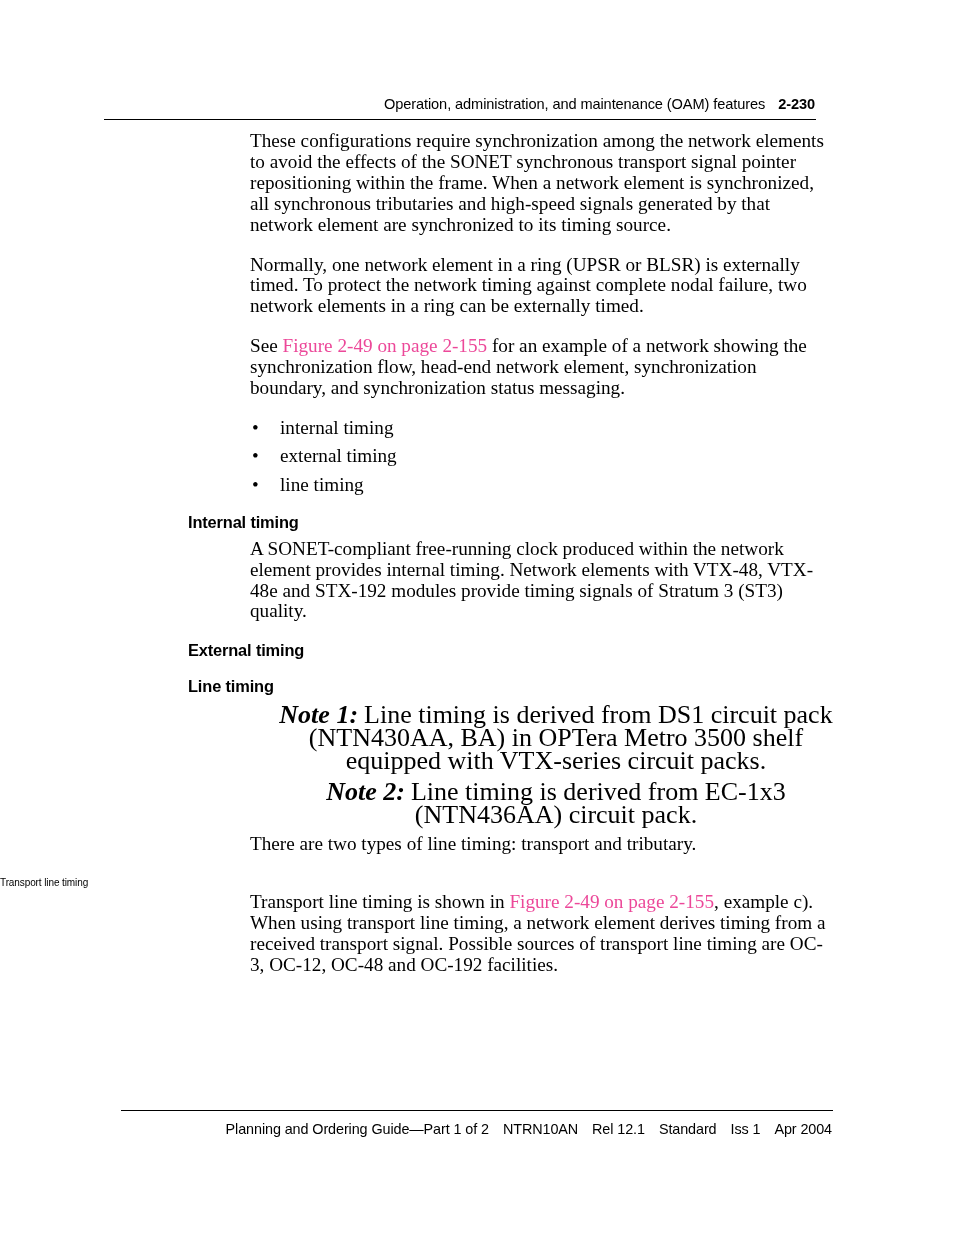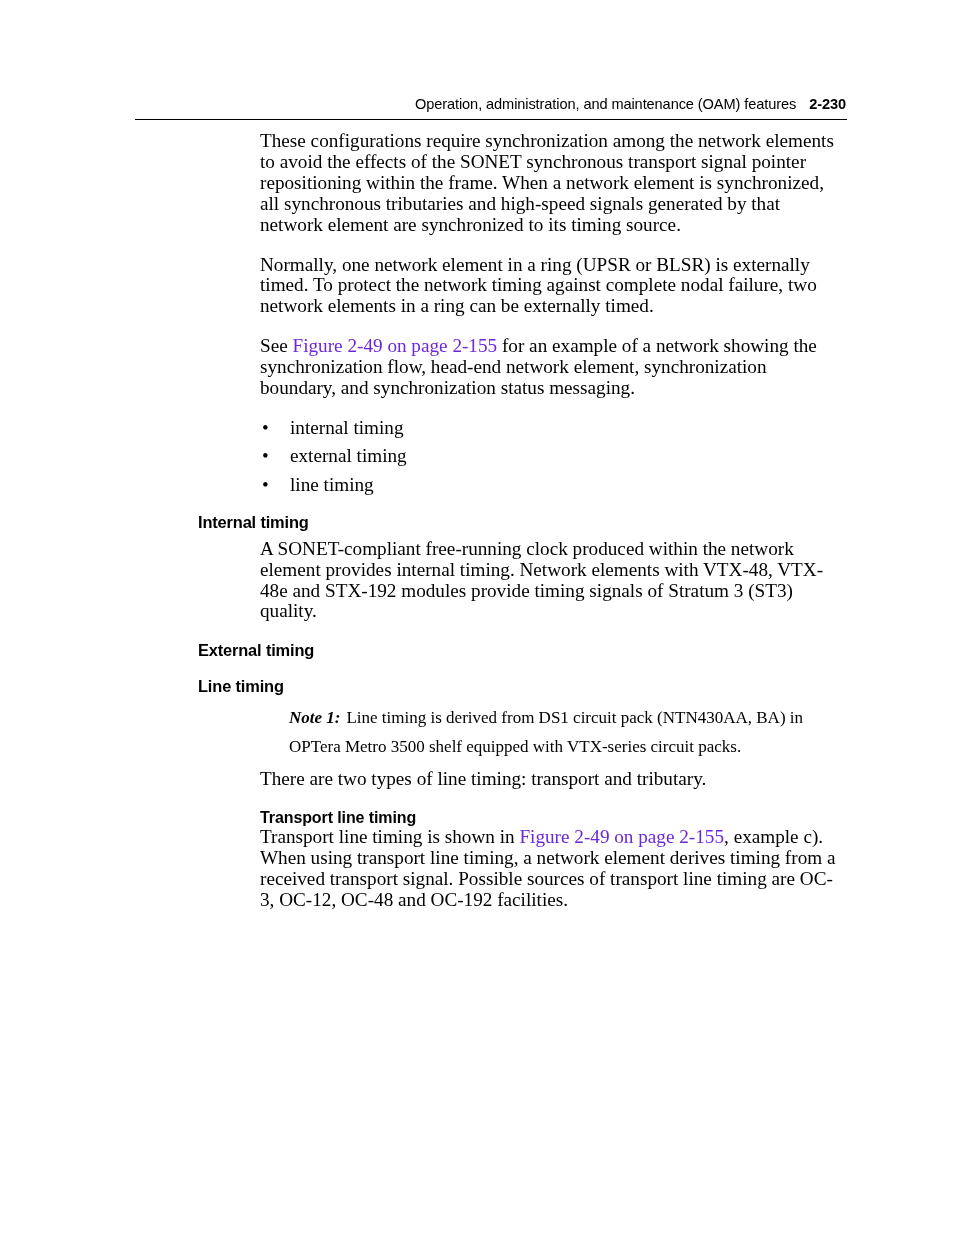--- a/index.html
+++ b/index.html
@@ -20,21 +20,21 @@
   .page {
     position: absolute;
     inset: 0;
     width: 954px;
     height: 1235px;
   }
 
   
   .header {
     position: absolute;
-    left: 135px;
+    left: 104px;
     top: 96px;
     width: 712px;
   }
   .header-line {
     display: flex;
     justify-content: flex-end;
     align-items: baseline;
     font-family: "Liberation Sans", "DejaVu Sans", sans-serif;
     font-size: 14.6px;
     letter-spacing: -0.1px;
@@ -49,21 +49,21 @@
     margin-left: 13px;
   }
   .rule {
     border-bottom: 1.6px solid #000;
     margin-top: 7px;
   }
 
   
   .content {
     position: absolute;
-    left: 10px;
+    left: 0;
     top: 131px;
     width: 776px;
   }
 
   p, .para {
     margin: 0;
   }
 
   .body-para {
     margin-left: 250px;
@@ -108,51 +108,51 @@
     font-family: "Liberation Sans", "DejaVu Sans", sans-serif;
     font-weight: bold;
     font-size: 16.4px;
     line-height: 19px;
     letter-spacing: -0.15px;
     margin-top: 17px;
     margin-bottom: 7px;
   }
 
   .h-sub {
-    margin-left: 250px;
     width: 583px;
     font-family: "Liberation Sans", "DejaVu Sans", sans-serif;
-    font-weight: bold;
-    font-size: 16px;
+    font-weight: normal;
+    font-size: 10px;
     line-height: 17px;
     letter-spacing: -0.1px;
     margin-top: 14px;
     margin-bottom: 1px;
   }
 
   
   .note {
     margin-left: 279px;
     width: 554px;
-    font-size: 17px;
-    line-height: 29px;
+    font-size: 26px;
+    line-height: 23px;
     margin-bottom: 8px;
+    text-align: center;
   }
   .note-label {
     font-weight: bold;
     font-style: italic;
   }
   .note-gap {
     display: inline-block;
     width: 6px;
   }
 
   
   .link {
-    color: #6d28d9;
+    color: #ec4899;
     text-decoration: none;
   }
 
   
   .footer {
     position: absolute;
     left: 121px;
     top: 1110px;
     width: 712px;
   }
@@ -216,24 +216,38 @@
     <p class="body-para">A SONET-compliant free-running clock produced within the network element provides internal timing. Network elements with VTX-48, VTX-48e and STX-192 modules provide timing signals of Stratum 3 (ST3) quality.</p>
 
     <h2 class="h-section">External timing</h2>
 
     <h2 class="h-section">Line timing</h2>
 
     <p class="note">
       <span class="note-label">Note 1:</span><span class="note-gap"></span><span>Line timing is derived from DS1 circuit pack (NTN430AA, BA) in OPTera Metro 3500 shelf equipped with VTX-series circuit packs.</span>
     </p>
 
+    <p class="note">
+      <span class="note-label">Note 2:</span><span class="note-gap"></span><span>Line timing is derived from EC-1x3 (NTN436AA) circuit pack.</span>
+    </p>
 
     <p class="body-para">There are two types of line timing: transport and tributary.</p>
 
     <h3 class="h-sub">Transport line timing</h3>
     <p class="body-para">
       <span>Transport line timing is shown in </span><a class="link" href="#">Figure 2-49 on page 2-155</a><span>, example c). When using transport line timing, a network element derives timing from a received transport signal. Possible sources of transport line timing are OC-3, OC-12, OC-48 and OC-192 facilities.</span>
     </p>
 
   </div>
 
+  <div class="footer">
+    <div class="rule-top"></div>
+    <div class="footer-line">
+      <span class="footer-seg">Planning and Ordering Guide—Part 1 of 2</span>
+      <span class="footer-seg">NTRN10AN</span>
+      <span class="footer-seg">Rel 12.1</span>
+      <span class="footer-seg">Standard</span>
+      <span class="footer-seg">Iss 1</span>
+      <span class="footer-seg">Apr 2004</span>
+    </div>
+  </div>
 
 </div>
 
 </body></html>

